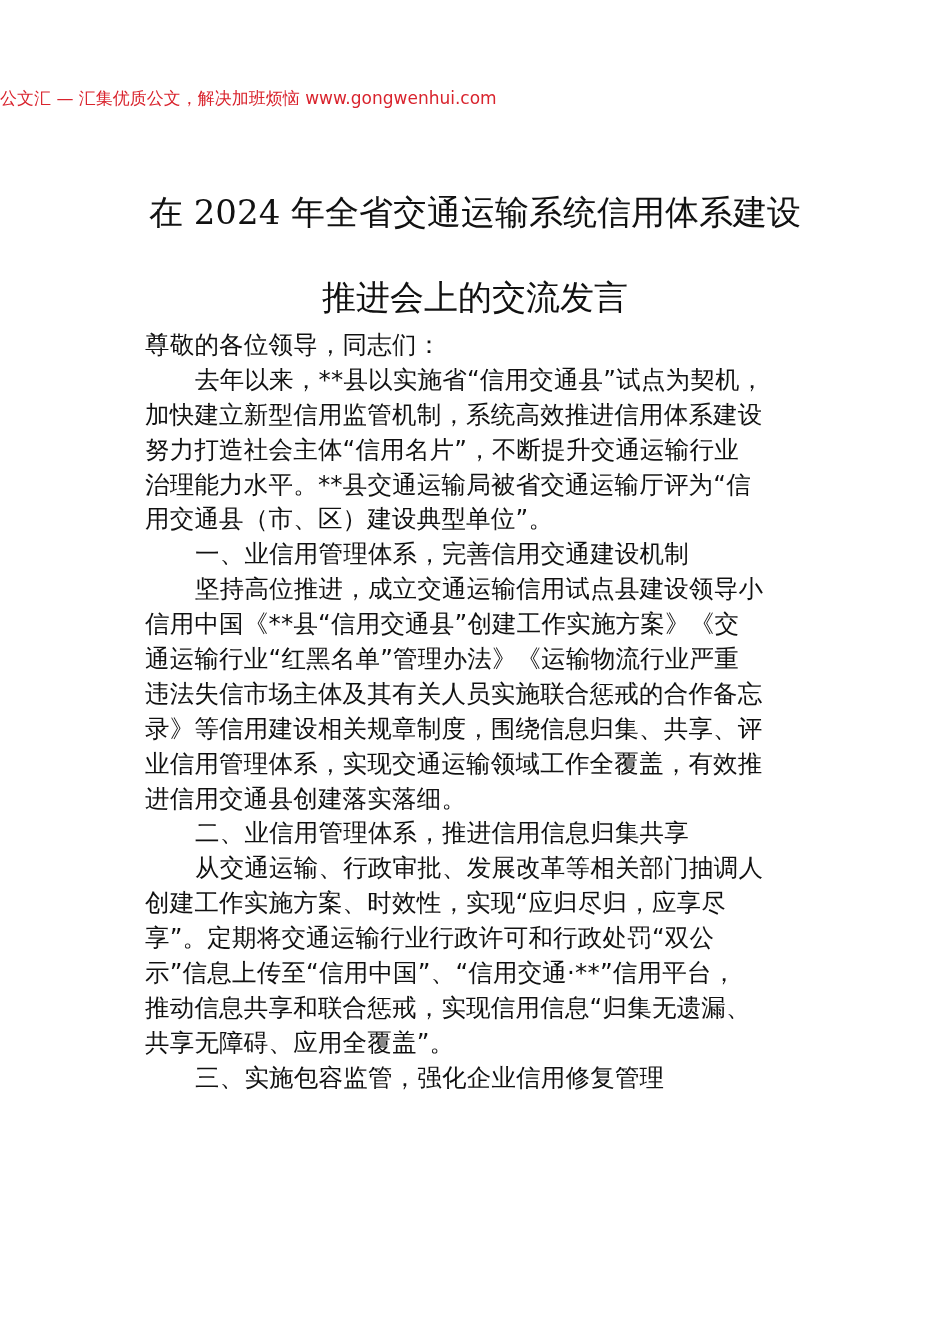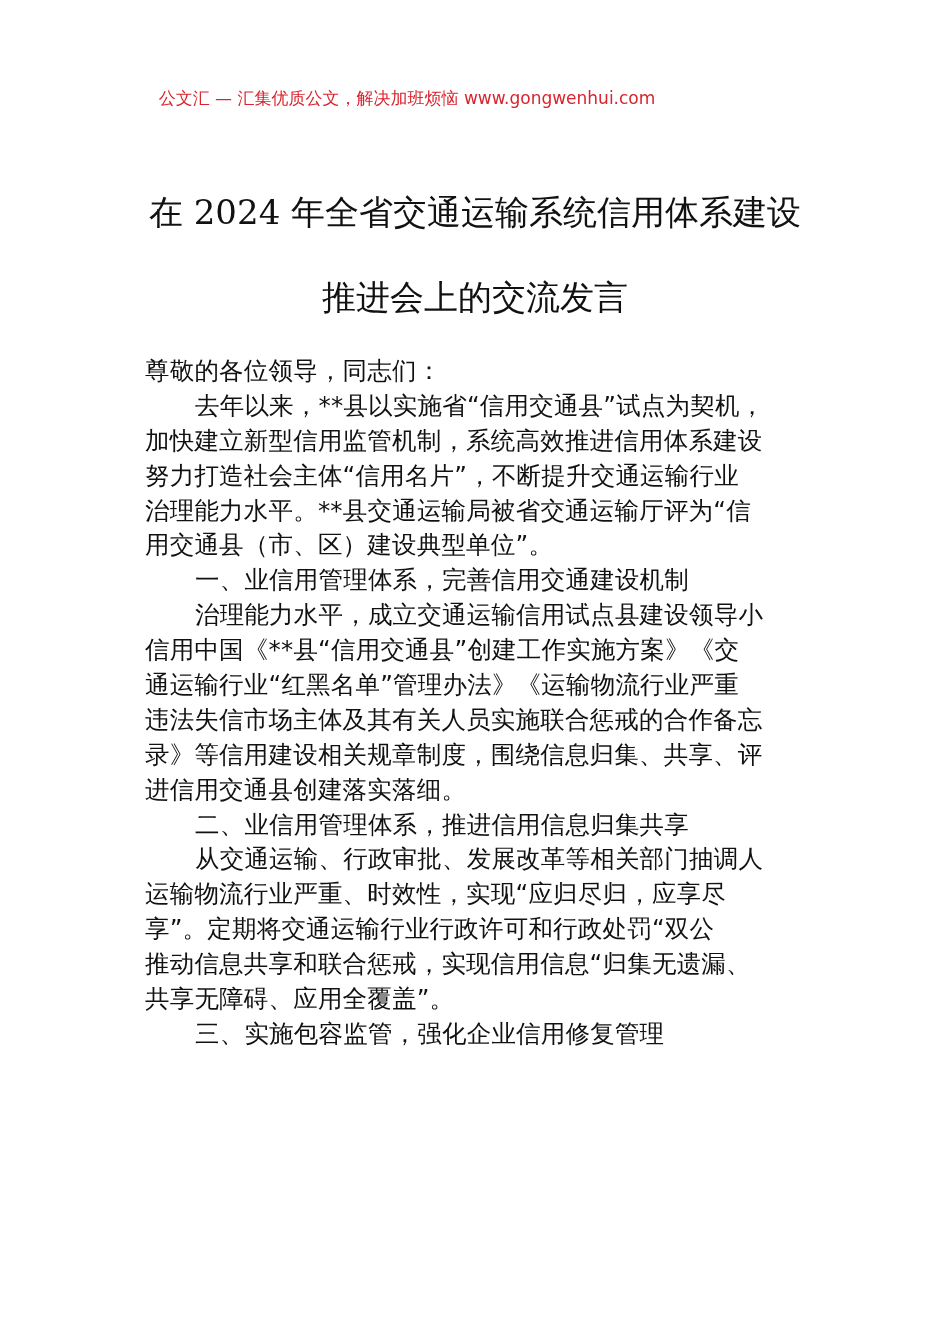--- a/index.html
+++ b/index.html
@@ -13,21 +13,21 @@
       position: relative;
       overflow: hidden;
       font-family: "DejaVu Sans", "Liberation Sans", sans-serif;
       color: #111111;
     }
     .watermark {
       position: absolute;
       top: 86px;
       left: 0;
       width: 814px;
-      text-align: center;
+      text-align: left;
       font-size: 17px;
       line-height: 24px;
       color: #d9232d;
       font-family: "DejaVu Sans", "Liberation Sans", sans-serif;
     }
     .title {
       position: absolute;
       top: 170px;
       left: 0;
       width: 950px;
@@ -37,21 +37,21 @@
       color: #111111;
       font-family: "DejaVu Serif", "Liberation Serif", serif;
     }
     .title .line {
       display: block;
       height: 85px;
       white-space: nowrap;
     }
     .body-text {
       position: absolute;
-      top: 354px;
+      top: 328px;
       left: 145px;
       width: 670px;
       font-size: 24.5px;
       line-height: 34.9px;
       color: #111111;
     }
     .body-text .ln {
       display: block;
       height: 34.9px;
       white-space: nowrap;
@@ -76,26 +76,28 @@
 </div>
 
 <div class="body-text">
   <span class="ln">尊敬的各位领导，同志们：</span>
   <span class="ln ind">去年以来，**县以实施省“信用交通县”试点为契机，</span>
   <span class="ln">加快建立新型信用监管机制，系统高效推进信用体系建设</span>
   <span class="ln">努力打造社会主体“信用名片”，不断提升交通运输行业</span>
   <span class="ln">治理能力水平。**县交通运输局被省交通运输厅评为“信</span>
   <span class="ln">用交通县（市、区）建设典型单位”。</span>
   <span class="ln heading">一、业信用管理体系，完善信用交通建设机制</span>
-  <span class="ln ind">治理能力水平，成立交通运输信用试点县建设领导小</span>
+  <span class="ln ind">坚持高位推进，成立交通运输信用试点县建设领导小</span>
   <span class="ln">信用中国《**县“信用交通县”创建工作实施方案》《交</span>
   <span class="ln">通运输行业“红黑名单”管理办法》《运输物流行业严重</span>
   <span class="ln">违法失信市场主体及其有关人员实施联合惩戒的合作备忘</span>
   <span class="ln">录》等信用建设相关规章制度，围绕信息归集、共享、评</span>
+  <span class="ln">业信用管理体系，实现交通运输领域工作全覆盖，有效推</span>
   <span class="ln">进信用交通县创建落实落细。</span>
   <span class="ln heading">二、业信用管理体系，推进信用信息归集共享</span>
   <span class="ln ind">从交通运输、行政审批、发展改革等相关部门抽调人</span>
-  <span class="ln">运输物流行业严重、时效性，实现“应归尽归，应享尽</span>
+  <span class="ln">创建工作实施方案、时效性，实现“应归尽归，应享尽</span>
   <span class="ln">享”。定期将交通运输行业行政许可和行政处罚“双公</span>
+  <span class="ln">示”信息上传至“信用中国”、“信用交通·**”信用平台，</span>
   <span class="ln">推动信息共享和联合惩戒，实现信用信息“归集无遗漏、</span>
   <span class="ln">共享无障碍、应用全覆盖”。</span>
   <span class="ln heading">三、实施包容监管，强化企业信用修复管理</span>
 </div>
 
 </body></html>

